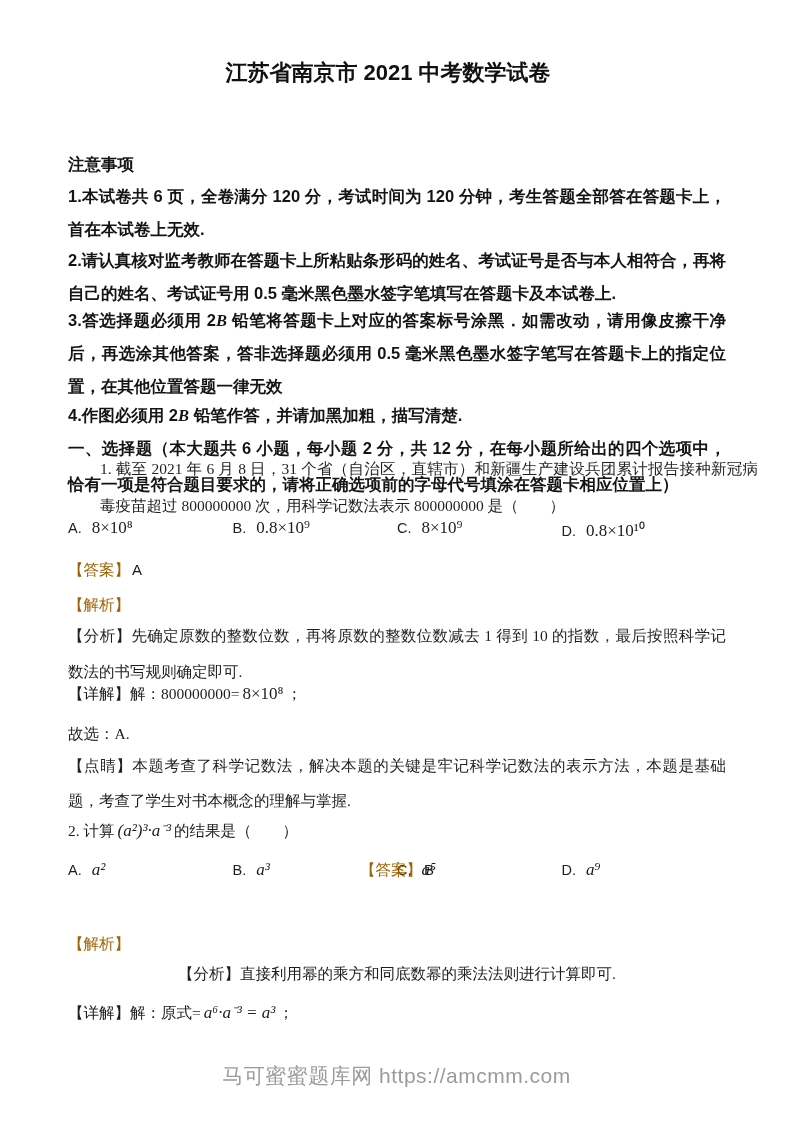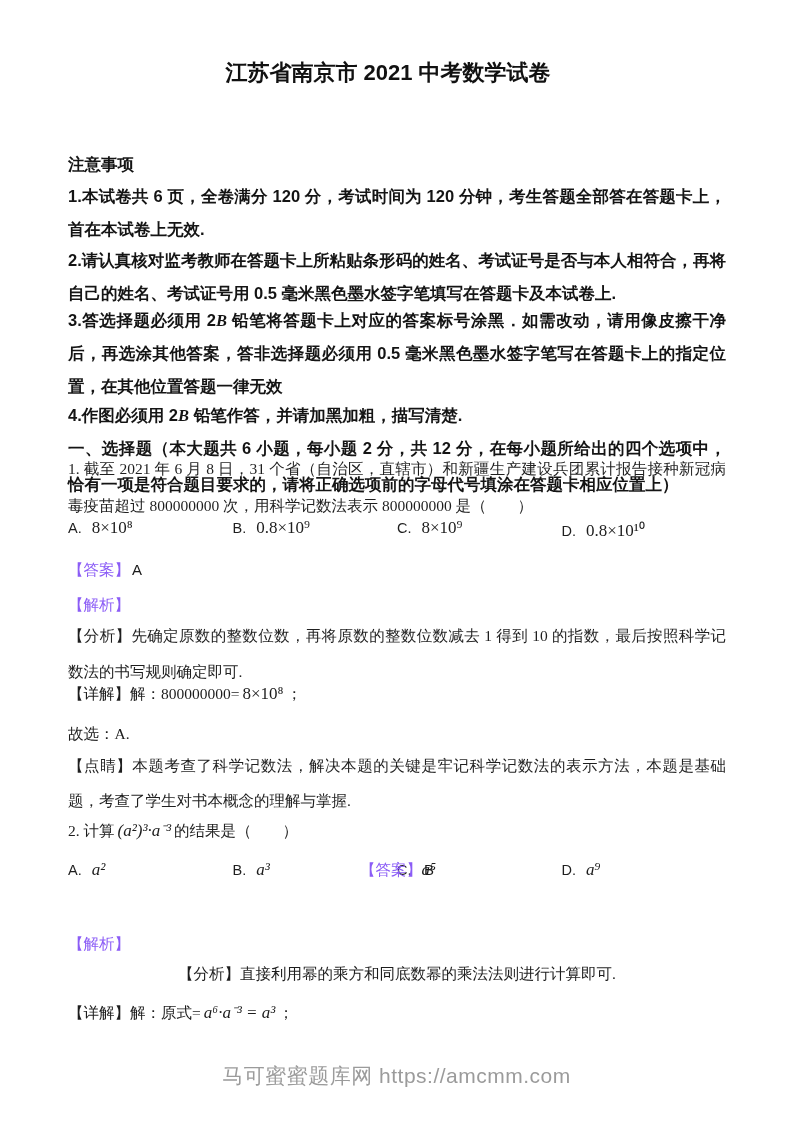--- a/index.html
+++ b/index.html
@@ -33,21 +33,21 @@
     font-size:15px;
   }
   .option { display:flex; align-items:baseline; }
   .opt-label {
     font-family:"Liberation Sans", sans-serif;
     color:#1f1f1f; margin-right:10px; font-size:14.5px;
   }
   .opt-value { font-family:"Liberation Serif", serif; font-size:17px; }
   .var { font-style:italic; }
   .ans-line { font-size:15.5px; }
-  .blue-label { color:#8b5cf6; }
+  .blue-label { color:#a16207; }
   .ans-letter {
     font-family:"Liberation Sans", sans-serif;
     color:#1a1a1a; font-size:15px; margin-left:2px;
   }
   .math {
     font-family:"Liberation Serif", serif;
     font-size:17px; padding:0 3px;
   }
   .q-line { font-size:15.5px; }
   .footer {
@@ -69,21 +69,21 @@
   <div class="block bold-para" style="top:136px;">1.本试卷共 6 页，全卷满分 120 分，考试时间为 120 分钟，考生答题全部答在答题卡上，首在本试卷上无效.</div>
 
   <div class="block bold-para" style="top:200px;">2.请认真核对监考教师在答题卡上所粘贴条形码的姓名、考试证号是否与本人相符合，再将自己的姓名、考试证号用 0.5 毫米黑色墨水签字笔填写在答题卡及本试卷上.</div>
 
   <div class="block bold-para" style="top:260px;"><span>3.答选择题必须用 2</span><span class="it-b">B</span><span> 铅笔将答题卡上对应的答案标号涂黑．如需改动，请用像皮擦干净后，再选涂其他答案，答非选择题必须用 0.5 毫米黑色墨水签字笔写在答题卡上的指定位置，在其他位置答题一律无效</span></div>
 
   <div class="block bold-para" style="top:355px;"><span>4.作图必须用 2</span><span class="it-b">B</span><span> 铅笔作答，并请加黑加粗，描写清楚.</span></div>
 
   <div class="block bold-para" style="top:386px; line-height:36px;">一、选择题（本大题共 6 小题，每小题 2 分，共 12 分，在每小题所给出的四个选项中，恰有一项是符合题目要求的，请将正确选项前的字母代号填涂在答题卡相应位置上）</div>
 
-  <div class="block reg-para" style="top:450px;">1. 截至 2021 年 6 月 8 日，31 个省（自治区，直辖市）和新疆生产建设兵团累计报告接种新冠病毒疫苗超过 800000000 次，用科学记数法表示 800000000 是（　　）</div>
+  <div class="block reg-para" style="top:450px;margin-left:32px;">1. 截至 2021 年 6 月 8 日，31 个省（自治区，直辖市）和新疆生产建设兵团累计报告接种新冠病毒疫苗超过 800000000 次，用科学记数法表示 800000000 是（　　）</div>
 
   <div class="block options-row" style="top:518px;">
     <div class="option">
       <span class="opt-label">A.</span>
       <span class="opt-value">8×10⁸</span>
     </div>
     <div class="option">
       <span class="opt-label">B.</span>
       <span class="opt-value">0.8×10⁹</span>
     </div>

